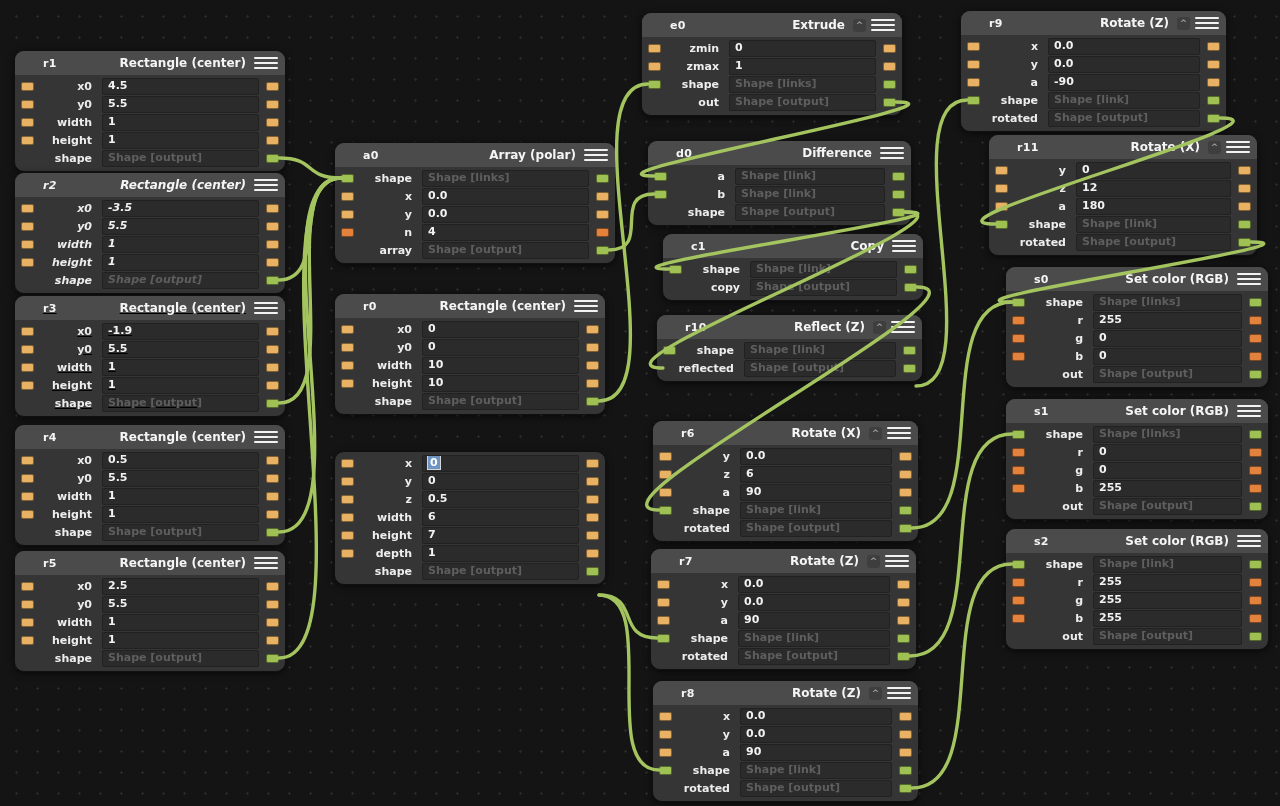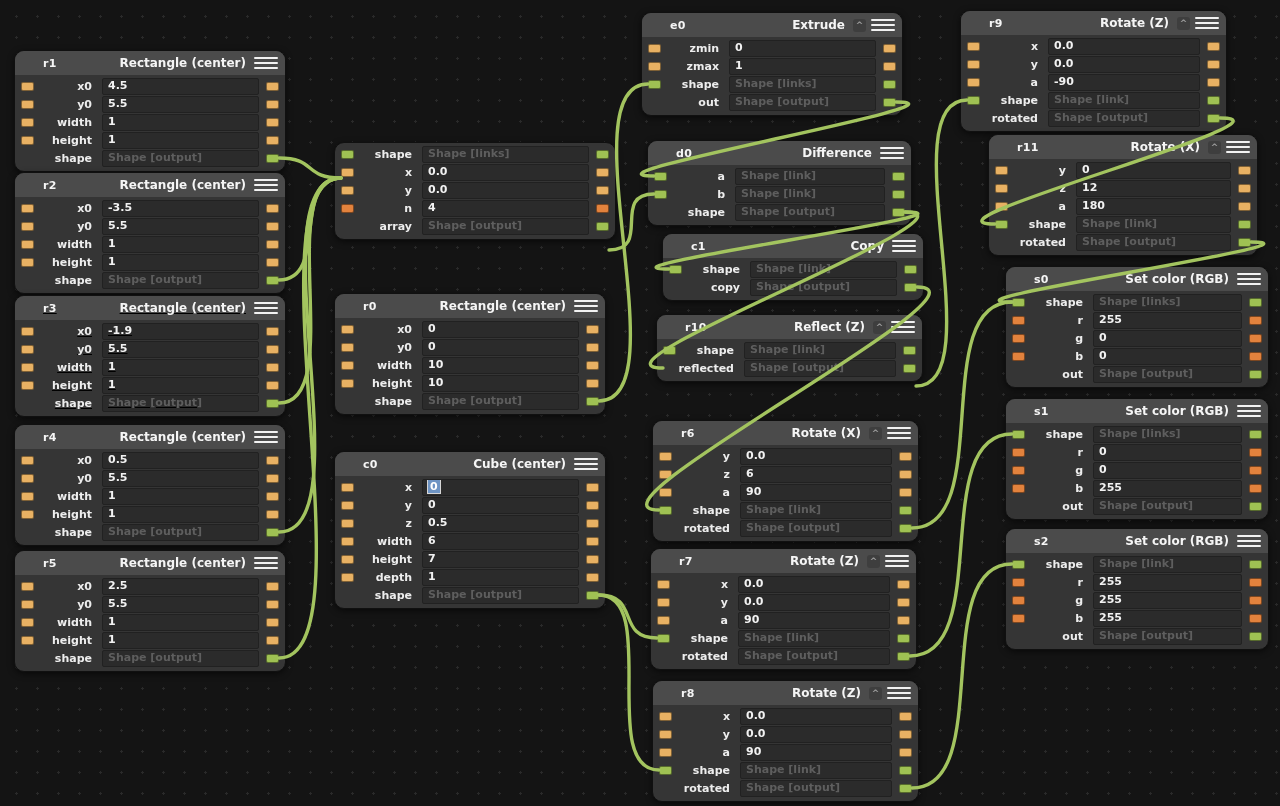--- a/index.html
+++ b/index.html
@@ -73,21 +73,21 @@
             <span class="port" style="background: rgb(232, 177, 99);"></span>
           </div>
           <div class="row">
             <span class="port ghost" style="background: rgb(159, 193, 83);"></span>
             <span class="lbl">shape</span>
             <span class="val ph">Shape [output]</span>
             <span class="port" style="background: rgb(159, 193, 83);"></span>
           </div>
         </div>
       </div>
-      <div class="node" style="left: 14px; top: 172px; width: 270px;">
+      <div class="node" style="left: 14px; top: 172px; width: 270px; font-style: italic;">
         <div class="titlebar">
           <span class="node-id">r2</span>
           <span class="node-title">Rectangle (center)</span>
           <span class="burger">
             <i></i>
             <i></i>
             <i></i>
           </span>
         </div>
         <div class="rows">
@@ -246,20 +246,29 @@
           </div>
           <div class="row">
             <span class="port ghost" style="background: rgb(159, 193, 83);"></span>
             <span class="lbl">shape</span>
             <span class="val ph">Shape [output]</span>
             <span class="port" style="background: rgb(159, 193, 83);"></span>
           </div>
         </div>
       </div>
       <div class="node" style="left: 334px; top: 142px; width: 280px;">
+        <div class="titlebar">
+          <span class="node-id">a0</span>
+          <span class="node-title">Array (polar)</span>
+          <span class="burger">
+            <i></i>
+            <i></i>
+            <i></i>
+          </span>
+        </div>
         <div class="rows">
           <div class="row">
             <span class="port" style="background: rgb(159, 193, 83);"></span>
             <span class="lbl">shape</span>
             <span class="val ph">Shape [links]</span>
             <span class="port" style="background: rgb(159, 193, 83);"></span>
           </div>
           <div class="row">
             <span class="port" style="background: rgb(232, 177, 99);"></span>
             <span class="lbl">x</span>
@@ -323,29 +332,20 @@
           </div>
           <div class="row">
             <span class="port ghost" style="background: rgb(159, 193, 83);"></span>
             <span class="lbl">shape</span>
             <span class="val ph">Shape [output]</span>
             <span class="port" style="background: rgb(159, 193, 83);"></span>
           </div>
         </div>
       </div>
       <div class="node" style="left: 334px; top: 451px; width: 270px;">
-        <div class="titlebar">
-          <span class="node-id">c0</span>
-          <span class="node-title">Cube (center)</span>
-          <span class="burger">
-            <i></i>
-            <i></i>
-            <i></i>
-          </span>
-        </div>
         <div class="rows">
           <div class="row">
             <span class="port" style="background: rgb(232, 177, 99);"></span>
             <span class="lbl">x</span>
             <span class="val"><span class="sel">0</span></span>
             <span class="port" style="background: rgb(232, 177, 99);"></span>
           </div>
           <div class="row">
             <span class="port" style="background: rgb(232, 177, 99);"></span>
             <span class="lbl">y</span>

